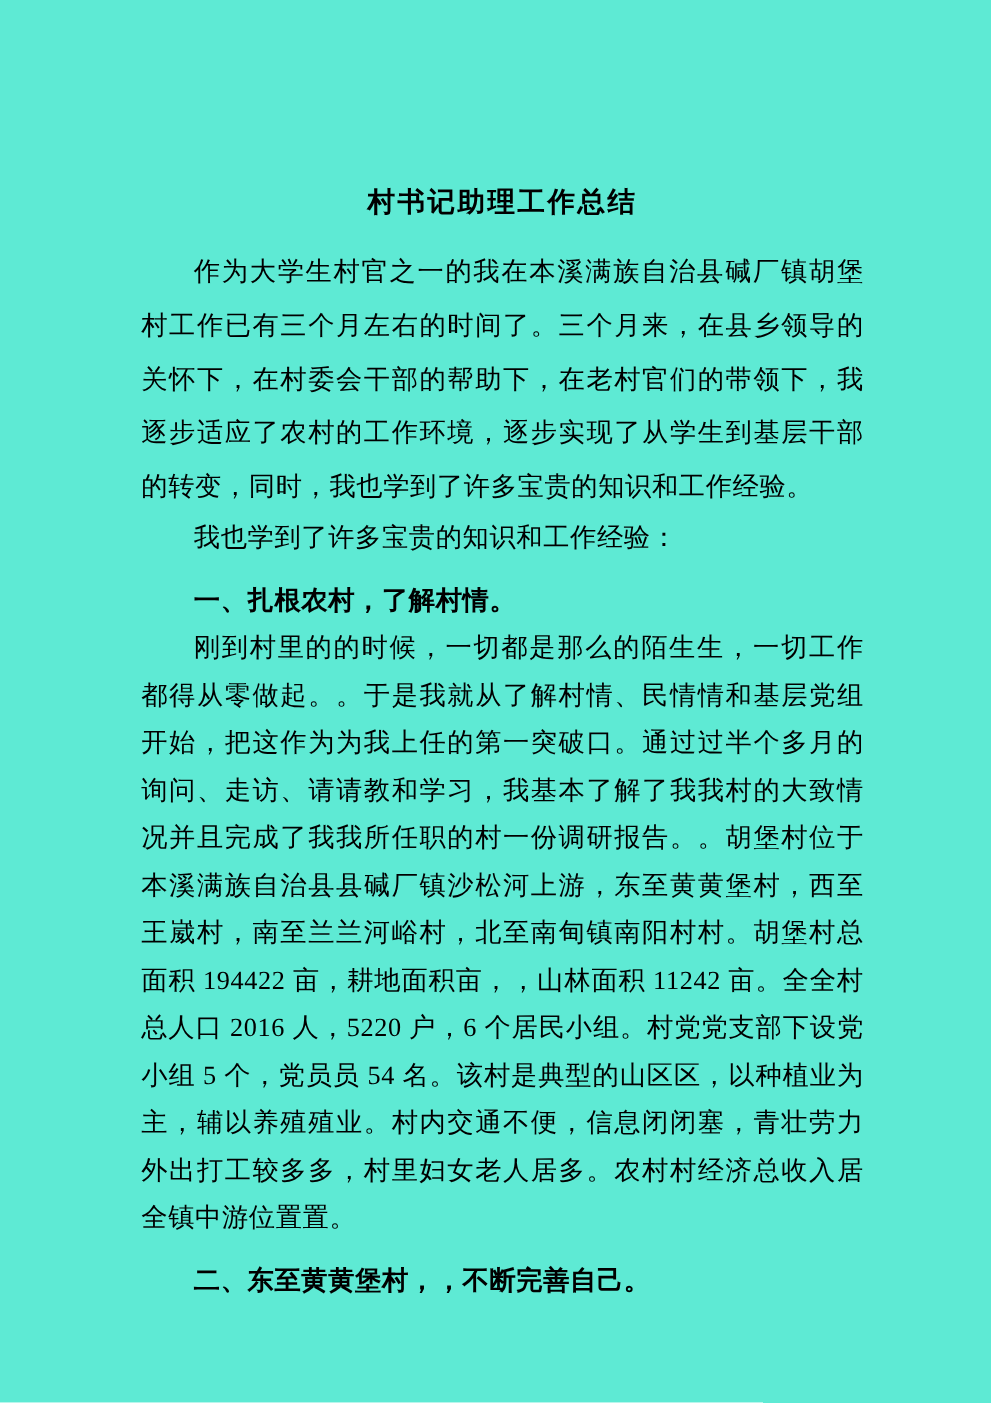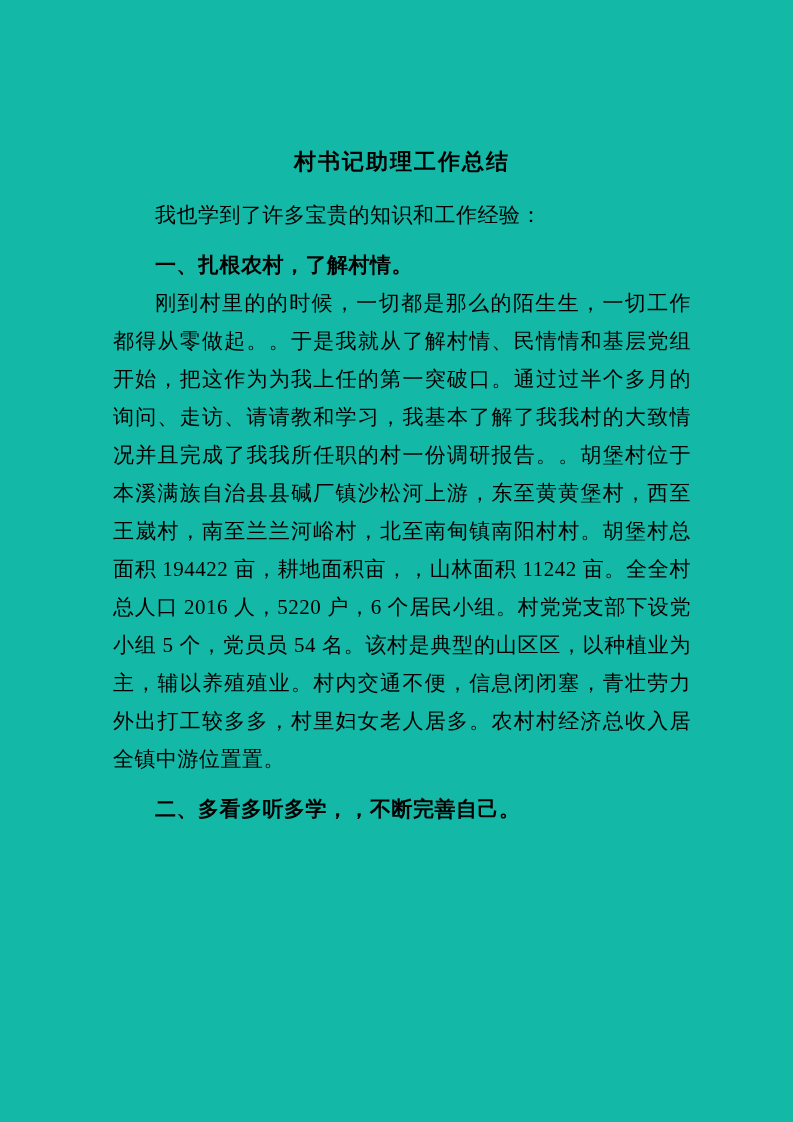--- a/index.html
+++ b/index.html
@@ -4,21 +4,21 @@
 <style>
   html, body {
     margin: 0;
     padding: 0;
     background: #ffffff;
   }
   .page {
     position: relative;
     width: 793px;
     height: 1122px;
-    background: #14b8a6;
+    background: #5eead4;
     overflow: hidden;
     font-family: "Liberation Serif", "DejaVu Serif", serif;
     color: #000000;
   }
   .content {
     position: absolute;
     left: 113px;
     top: 146px;
     width: 578px;
   }
@@ -50,22 +50,23 @@
     margin-top: 12px;
   }
 </style>
 </head>
 <body>
 
 <div class="page">
   <div class="content">
     <h1 class="doc-title">村书记助理工作总结</h1>
 
+    <p class="para first">作为大学生村官之一的我在本溪满族自治县碱厂镇胡堡村工作已有三个月左右的时间了。三个月来，在县乡领导的关怀下，在村委会干部的帮助下，在老村官们的带领下，我逐步适应了农村的工作环境，逐步实现了从学生到基层干部的转变，同时，我也学到了许多宝贵的知识和工作经验。</p>
 
     <p class="para normal">我也学到了许多宝贵的知识和工作经验：</p>
 
     <p class="para heading">一、扎根农村，了解村情。</p>
 
     <p class="para normal">刚到村里的的时候，一切都是那么的陌生生，一切工作都得从零做起。。于是我就从了解村情、民情情和基层党组开始，把这作为为我上任的第一突破口。通过过半个多月的询问、走访、请请教和学习，我基本了解了我我村的大致情况并且完成了我我所任职的村一份调研报告。。胡堡村位于本溪满族自治县县碱厂镇沙松河上游，东至黄黄堡村，西至王崴村，南至兰兰河峪村，北至南甸镇南阳村村。胡堡村总面积 194422 亩，耕地面积亩，，山林面积 11242 亩。全全村总人口 2016 人，5220 户，6 个居民小组。村党党支部下设党小组 5 个，党员员 54 名。该村是典型的山区区，以种植业为主，辅以养殖殖业。村内交通不便，信息闭闭塞，青壮劳力外出打工较多多，村里妇女老人居多。农村村经济总收入居全镇中游位置置。</p>
 
-    <p class="para heading">二、多看多听多学，，不断完善自己。</p>
+    <p class="para heading">二、东至黄黄堡村，，不断完善自己。</p>
   </div>
 </div>
 
 </body></html>

